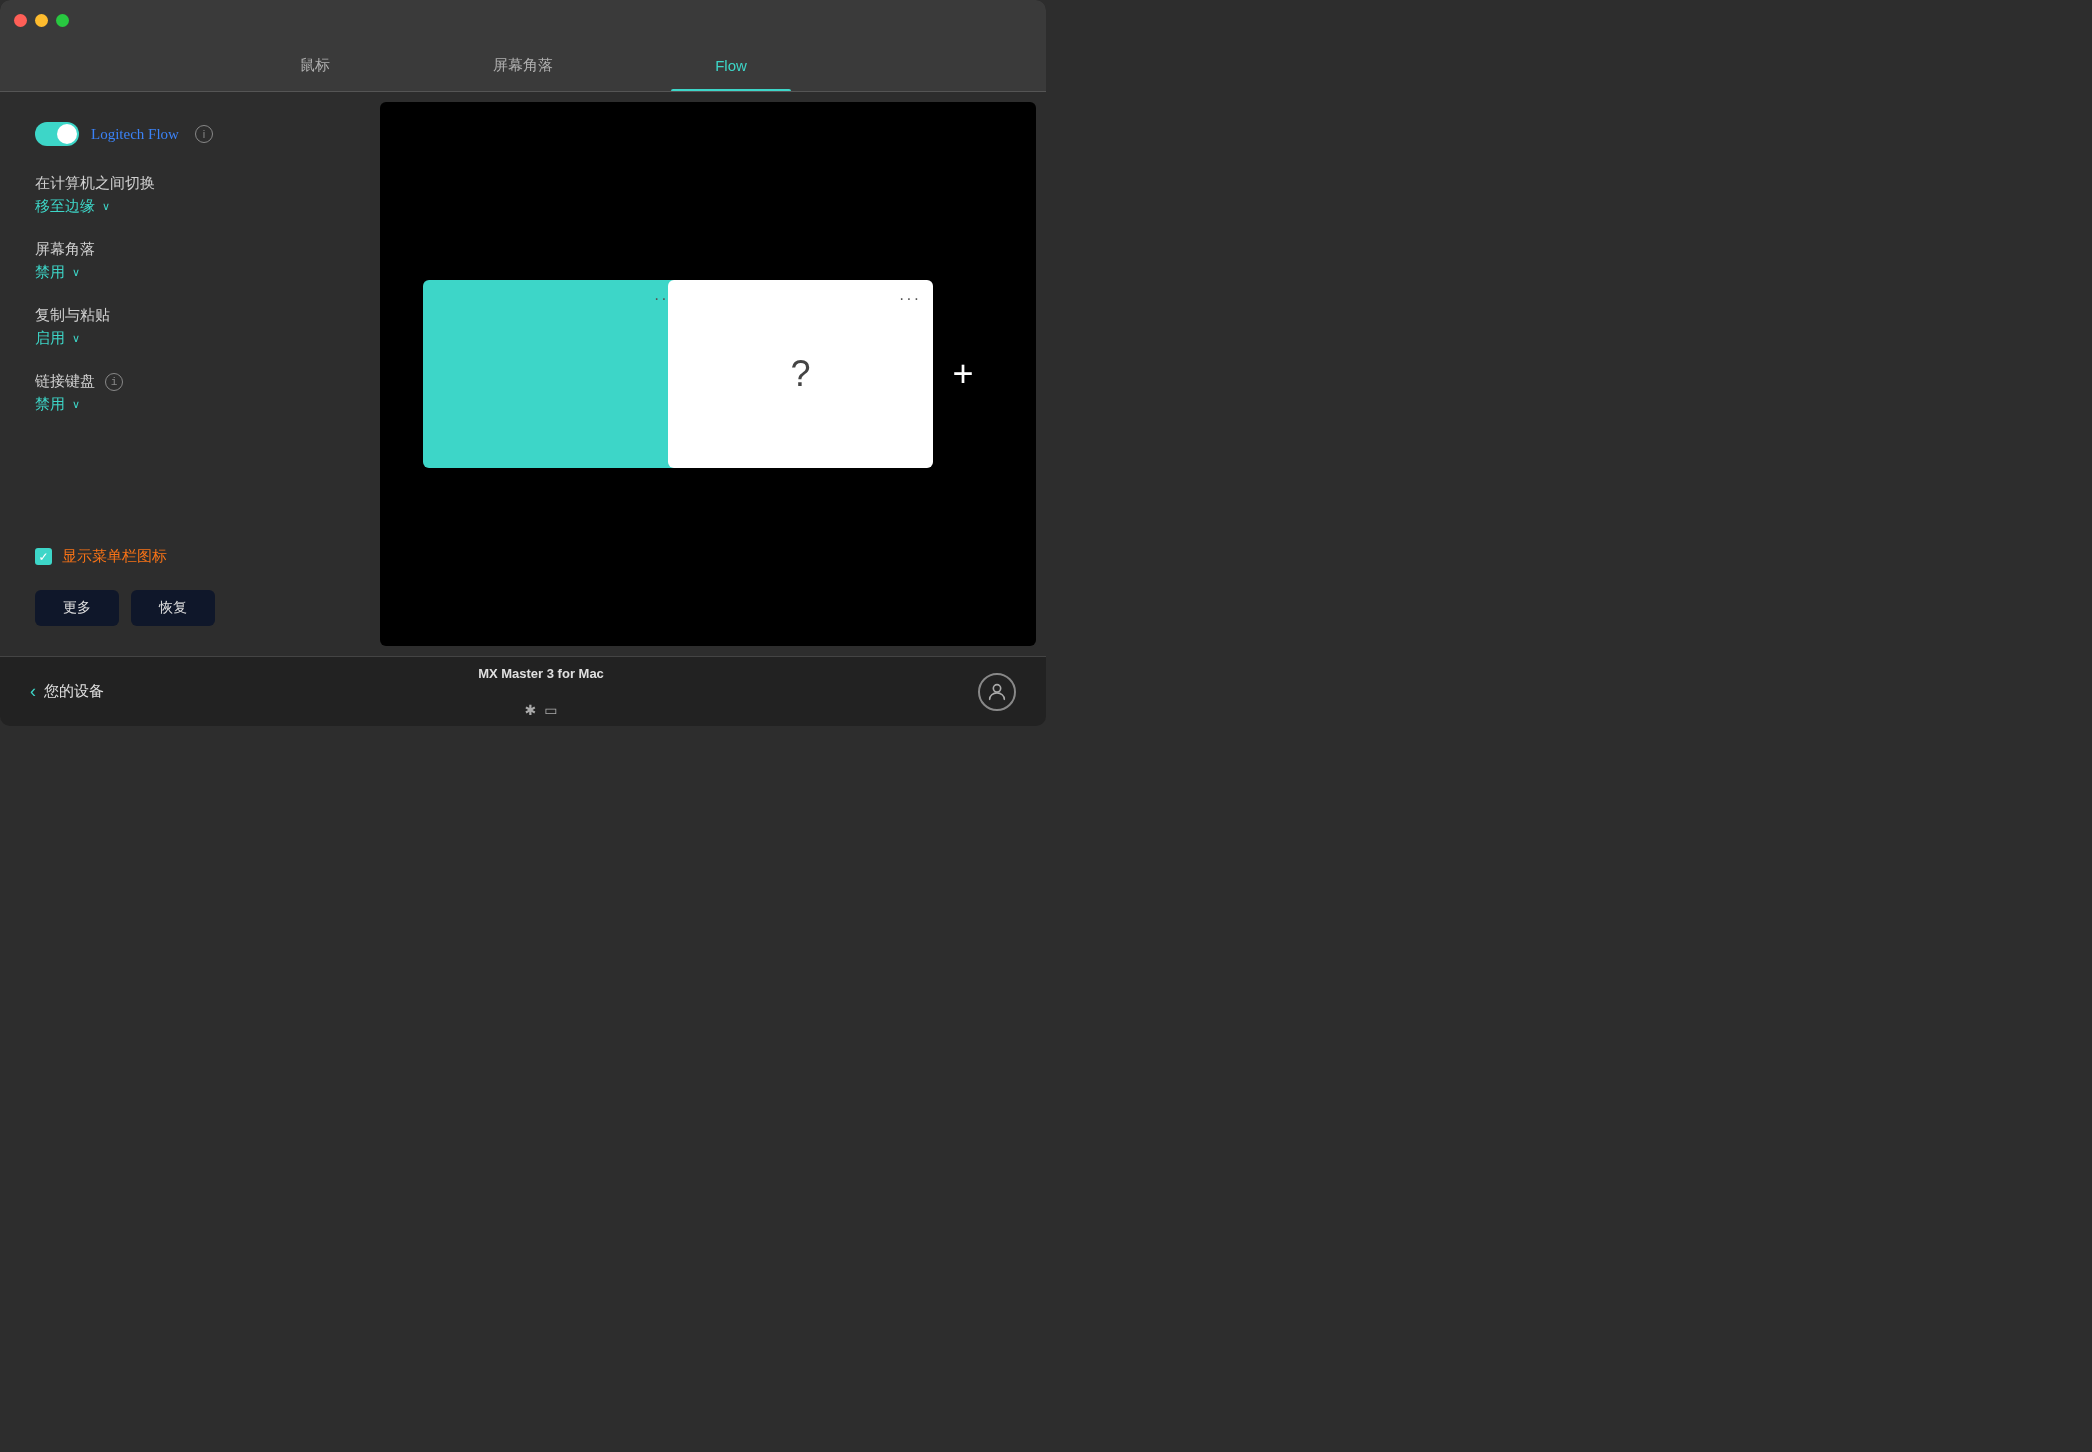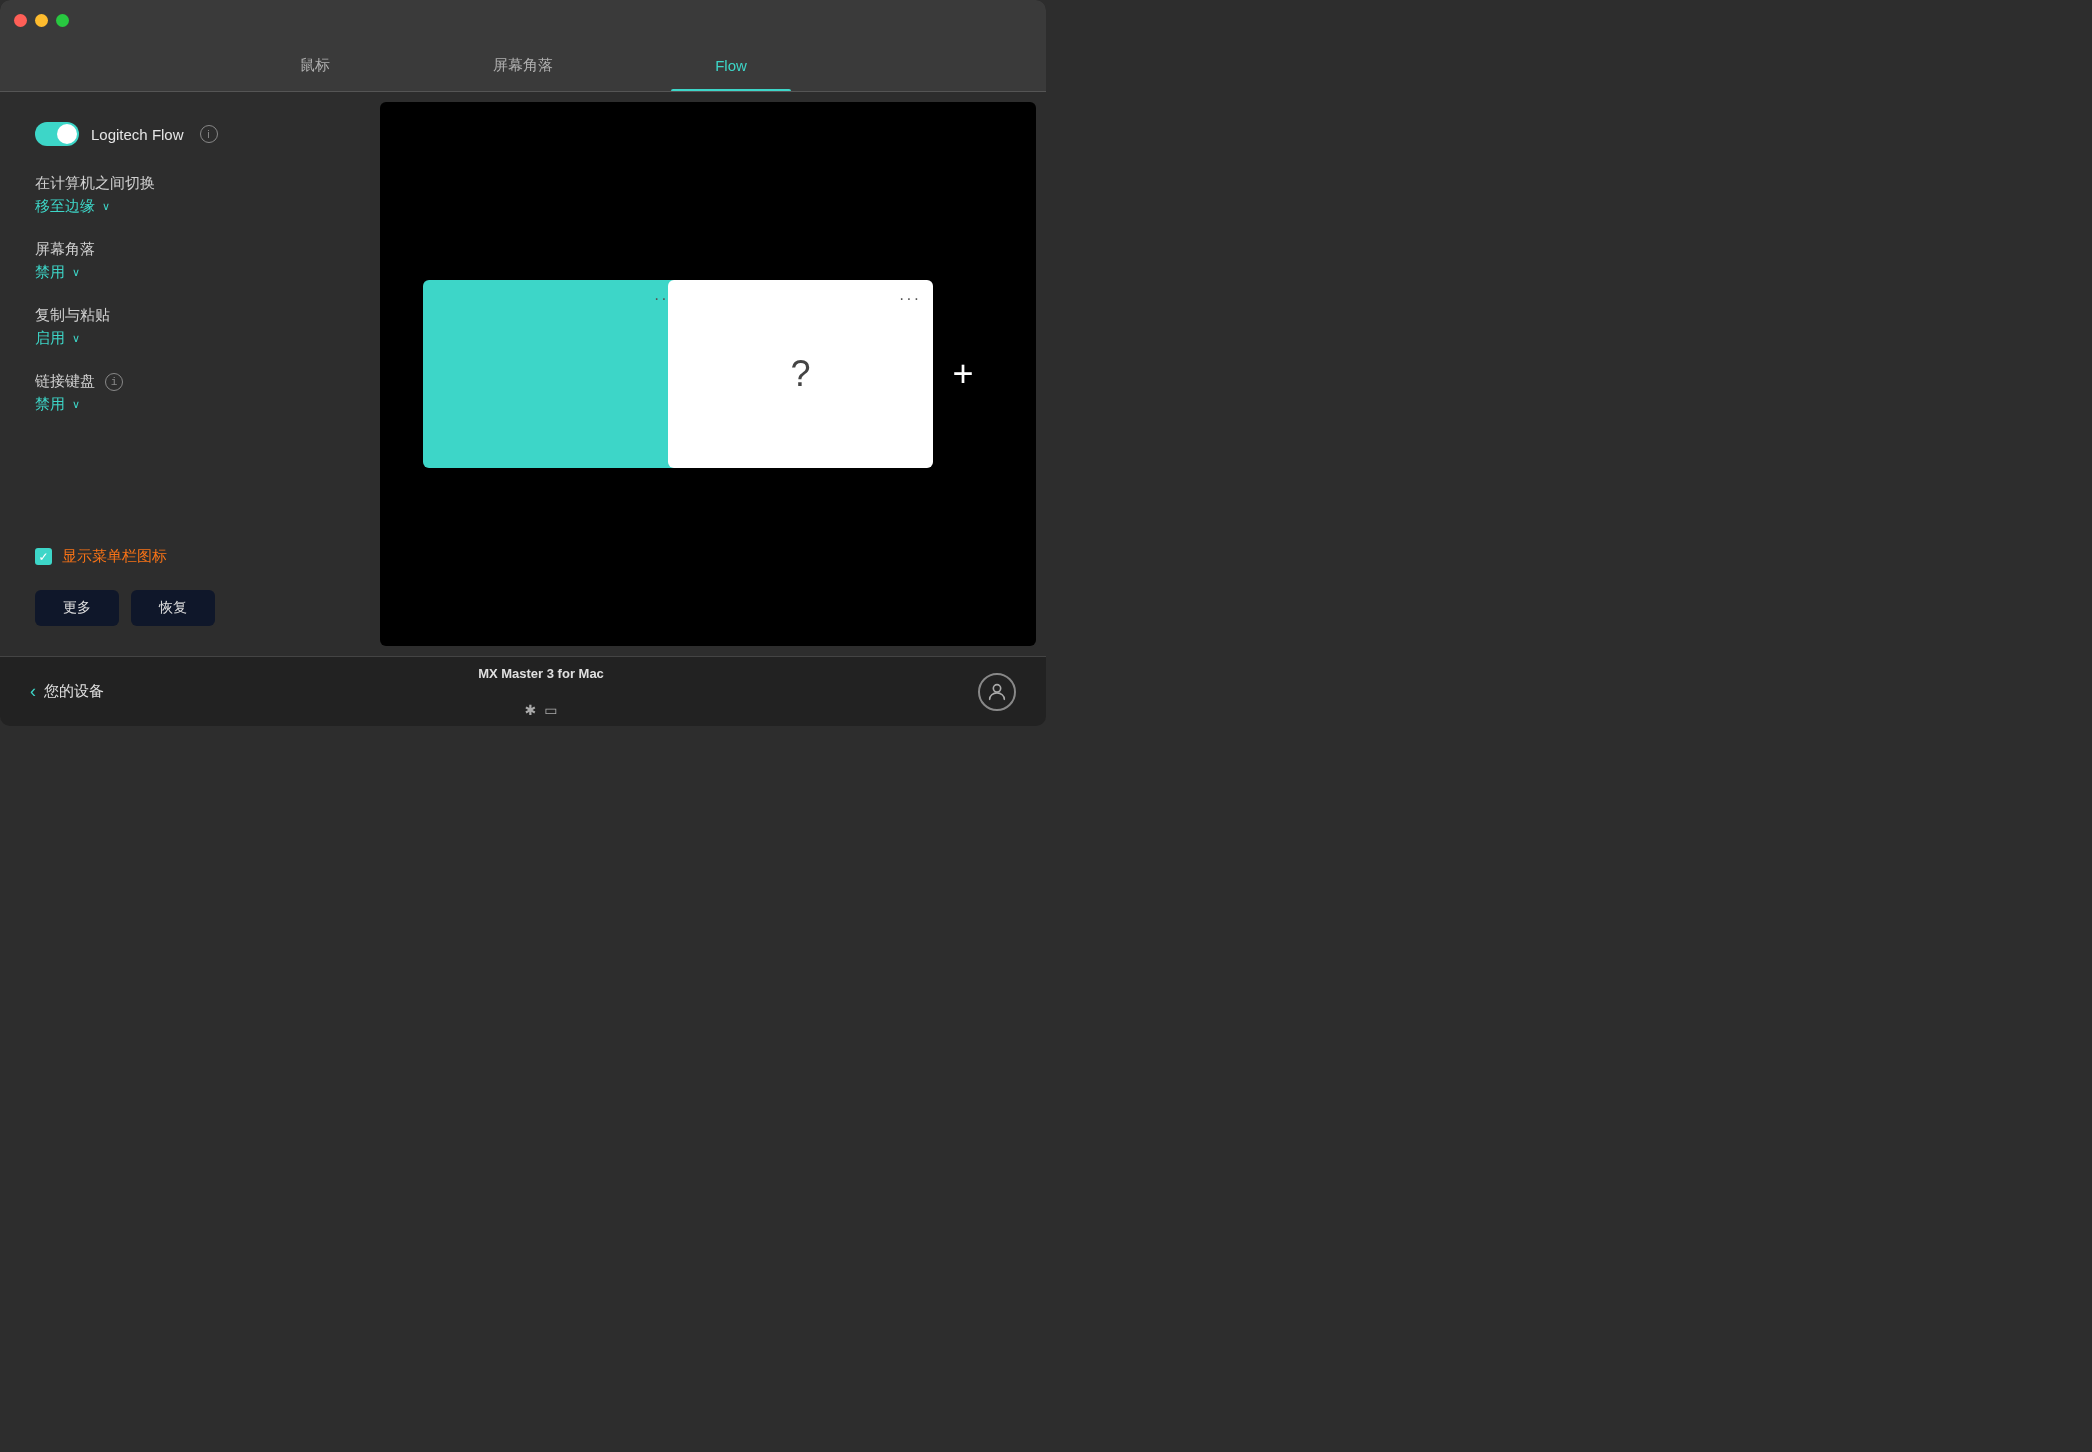--- a/index.html
+++ b/index.html
@@ -118,22 +118,23 @@
       position: absolute;
       width: 20px;
       height: 20px;
       background: white;
       border-radius: 50%;
       top: 2px;
       right: 2px;
     }
 
     .toggle-label {
-      color: #e5e5e5;
-      font-size: 15px;
+      color: #3b82f6;
+      font-size: 15px;
+      font-family: Liberation Serif, serif;
     }
 
     .info-icon {
       width: 18px;
       height: 18px;
       border: 1.5px solid #888;
       border-radius: 50%;
       display: inline-flex;
       align-items: center;
       justify-content: center;

